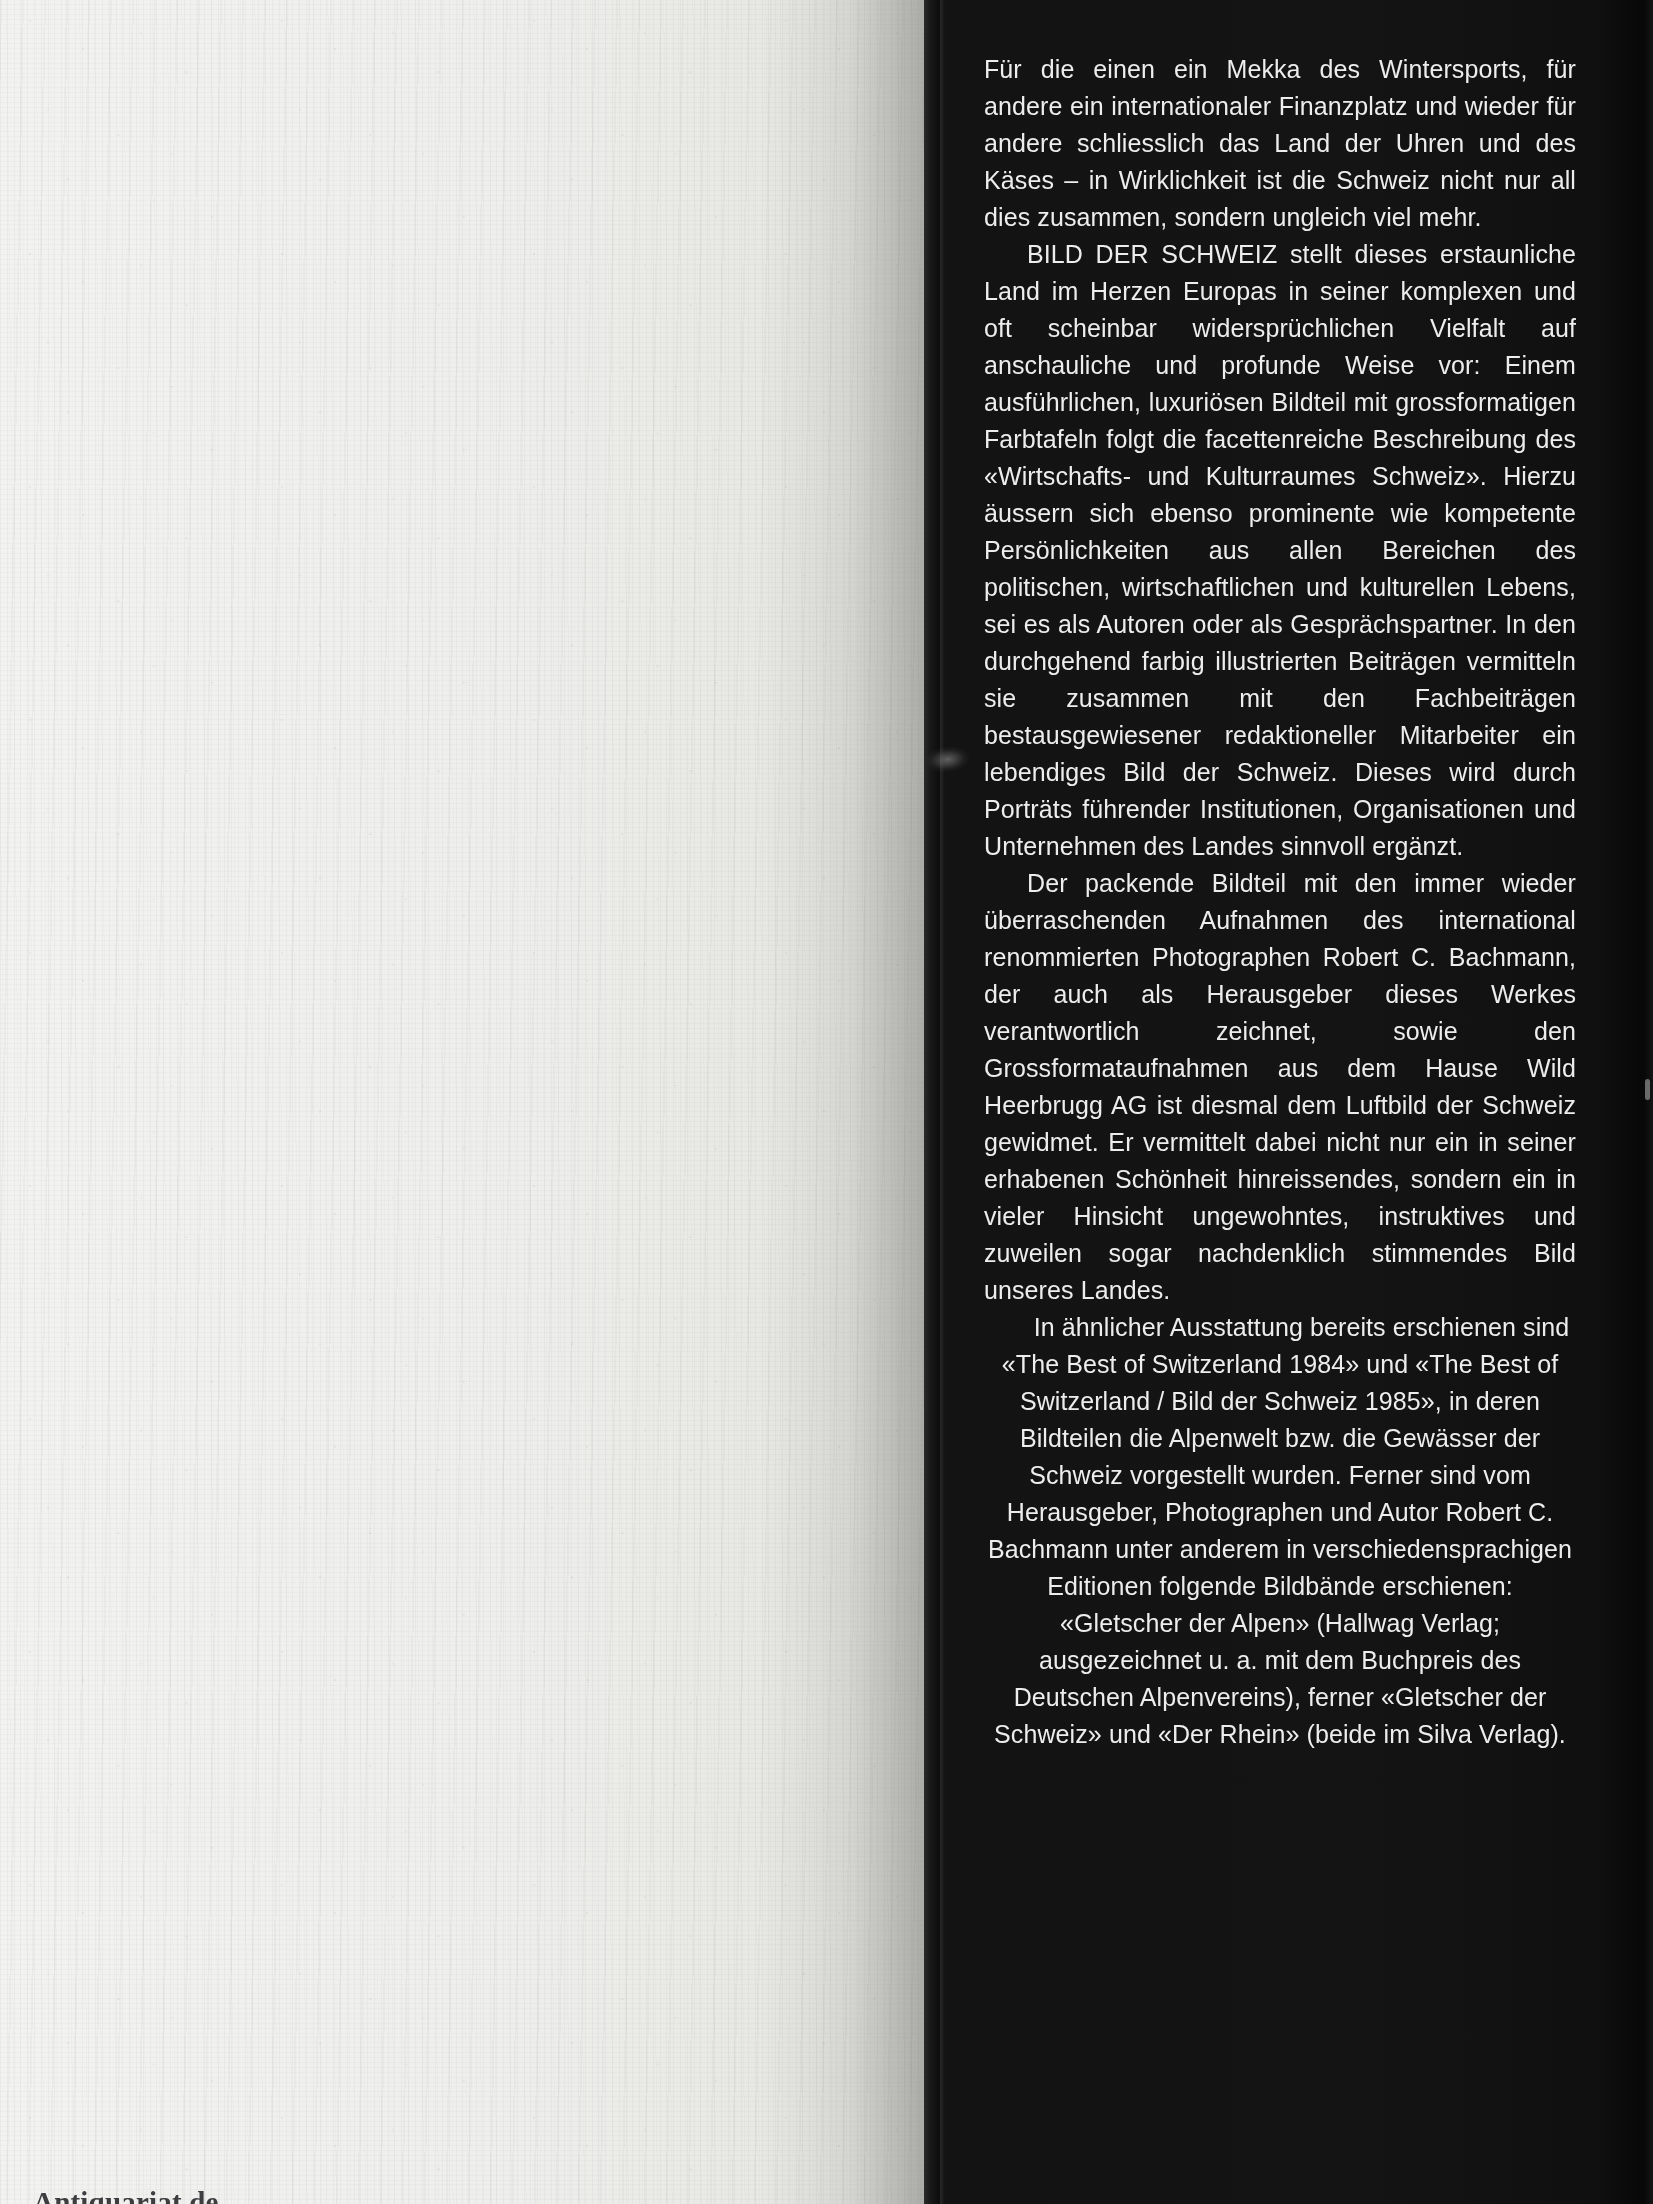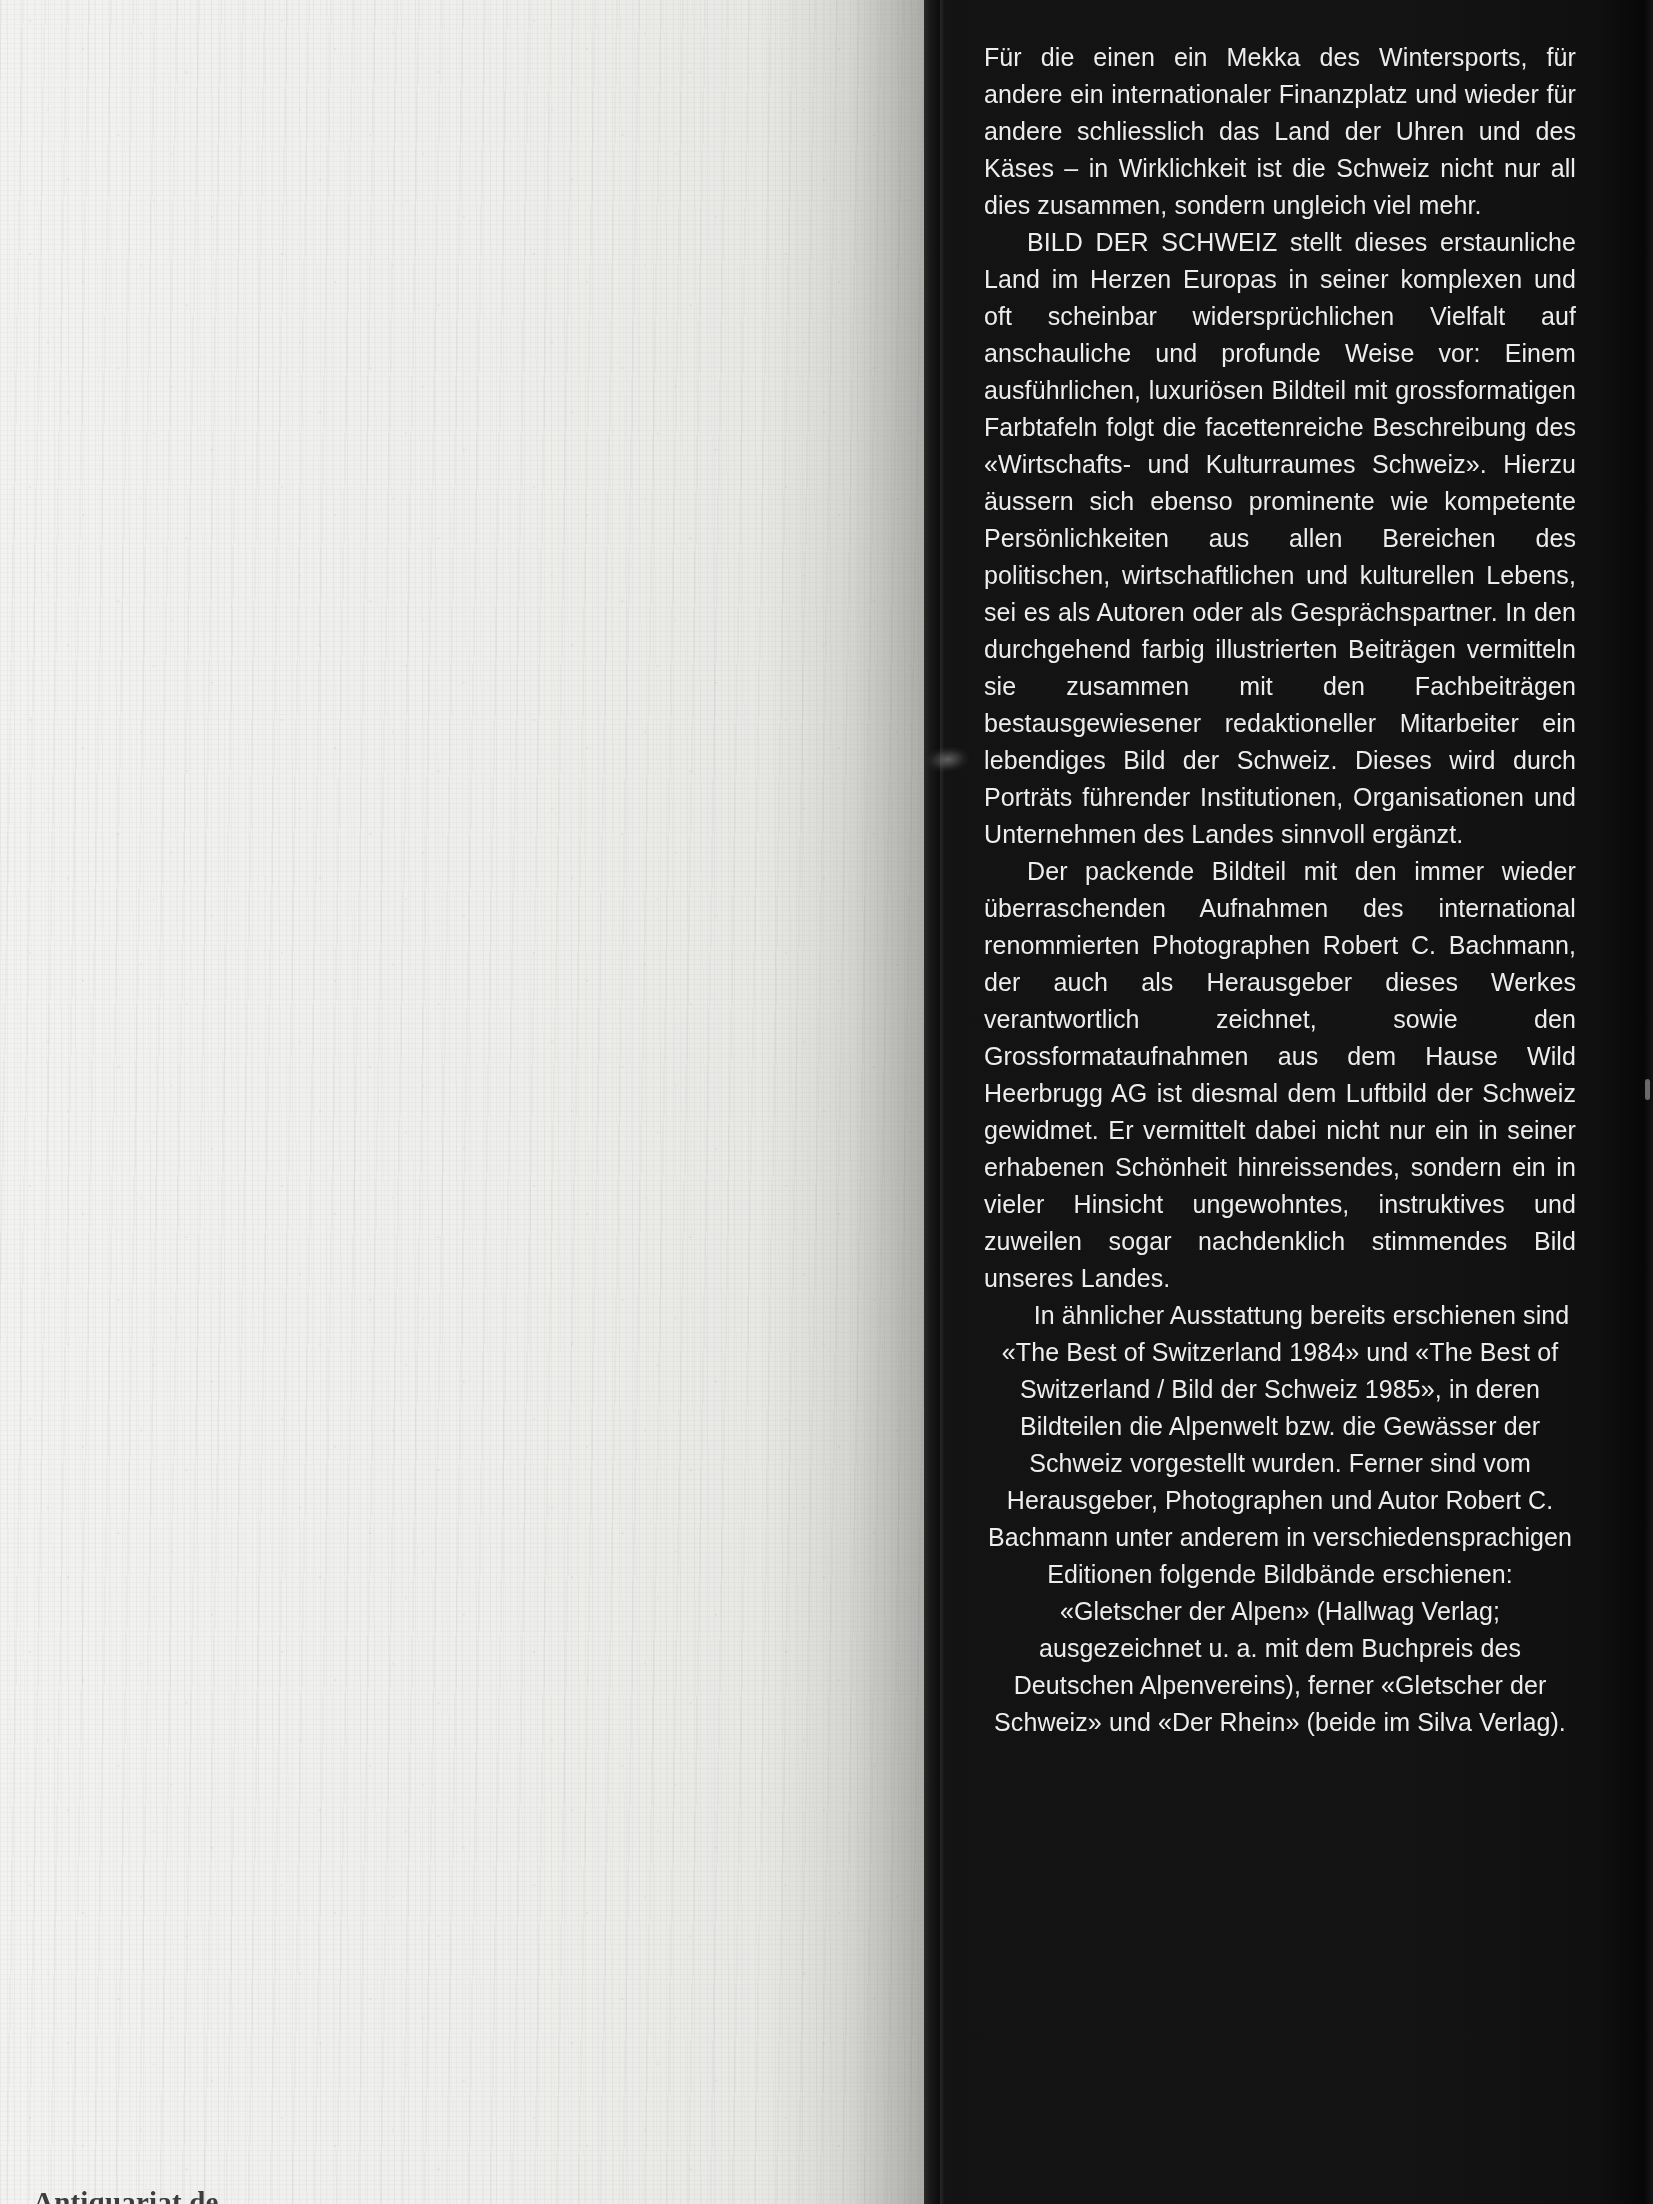--- a/index.html
+++ b/index.html
@@ -158,21 +158,21 @@
     width: 4.9px;
     height: 21.3px;
     background: rgba(220,220,220,0.45);
     border-radius: 2.9px;
     filter: blur(0.6px);
   }
 
   .blurb {
     position: absolute;
     left: 60px;
-    top: 39px;
+    top: 51px;
     width: 592px;
     color: #ededed;
     font-family: "Liberation Sans", sans-serif;
     font-size: 25px;
     line-height: 37px;
     text-align: justify;
     text-justify: inter-word;
     letter-spacing: 0.1px;
     -webkit-font-smoothing: antialiased;
   }

